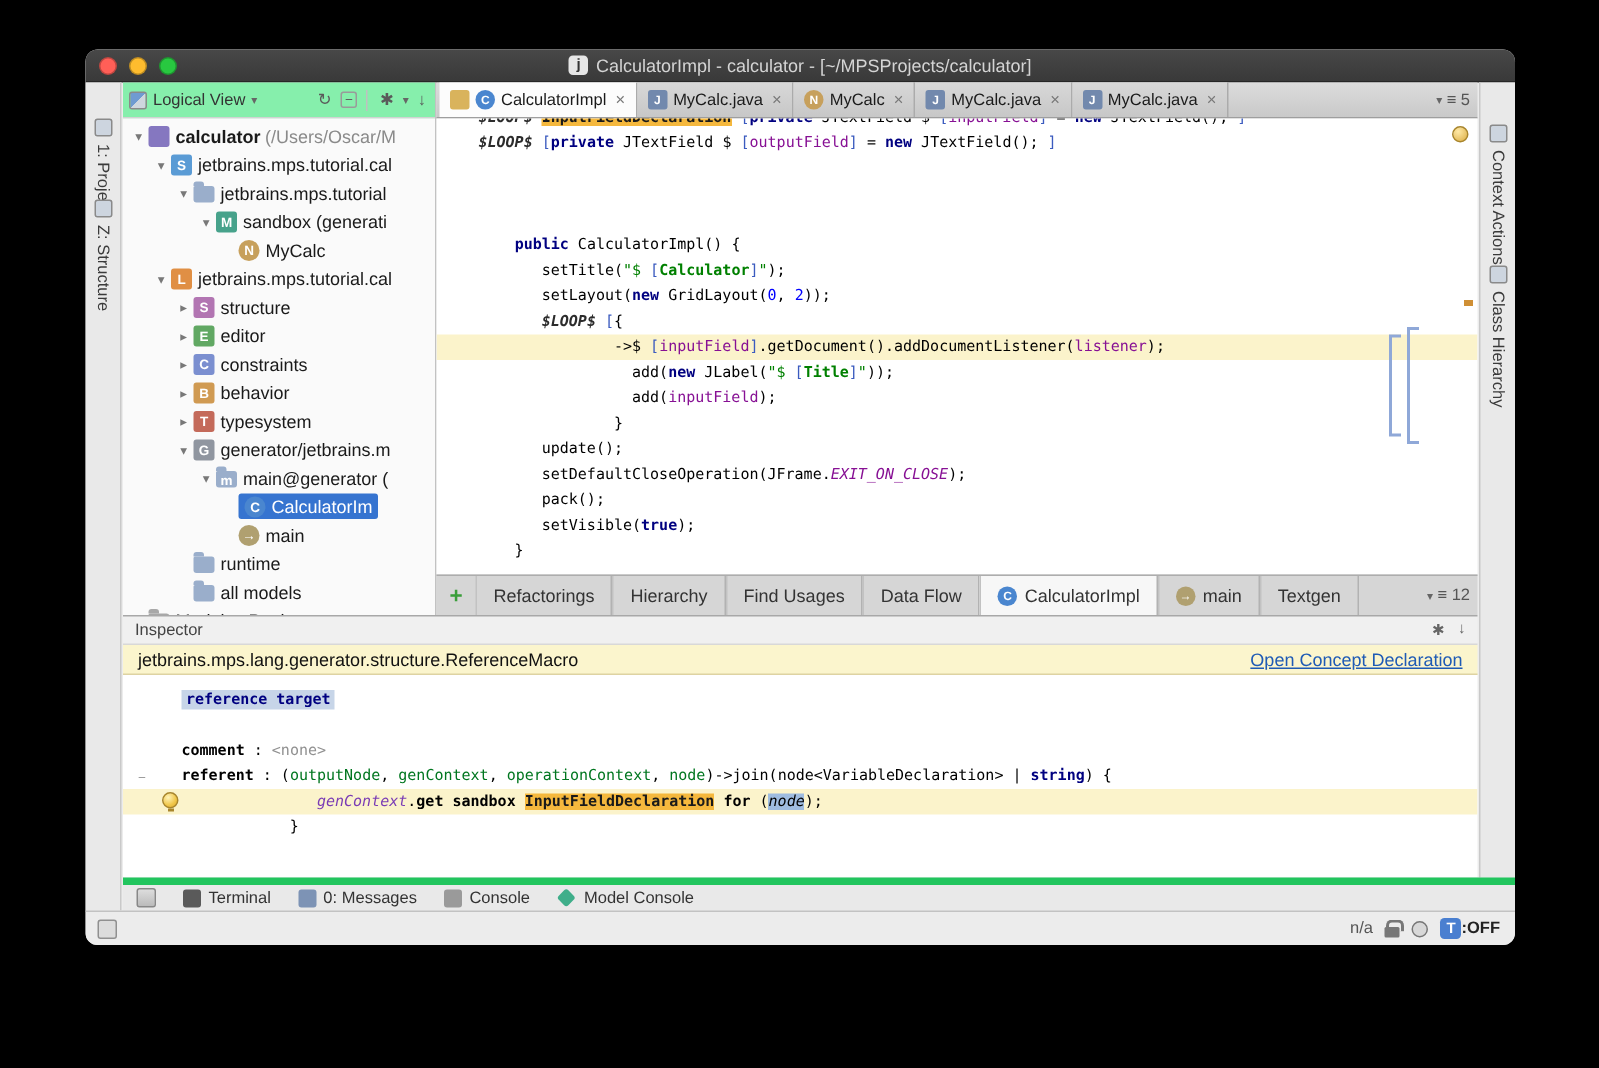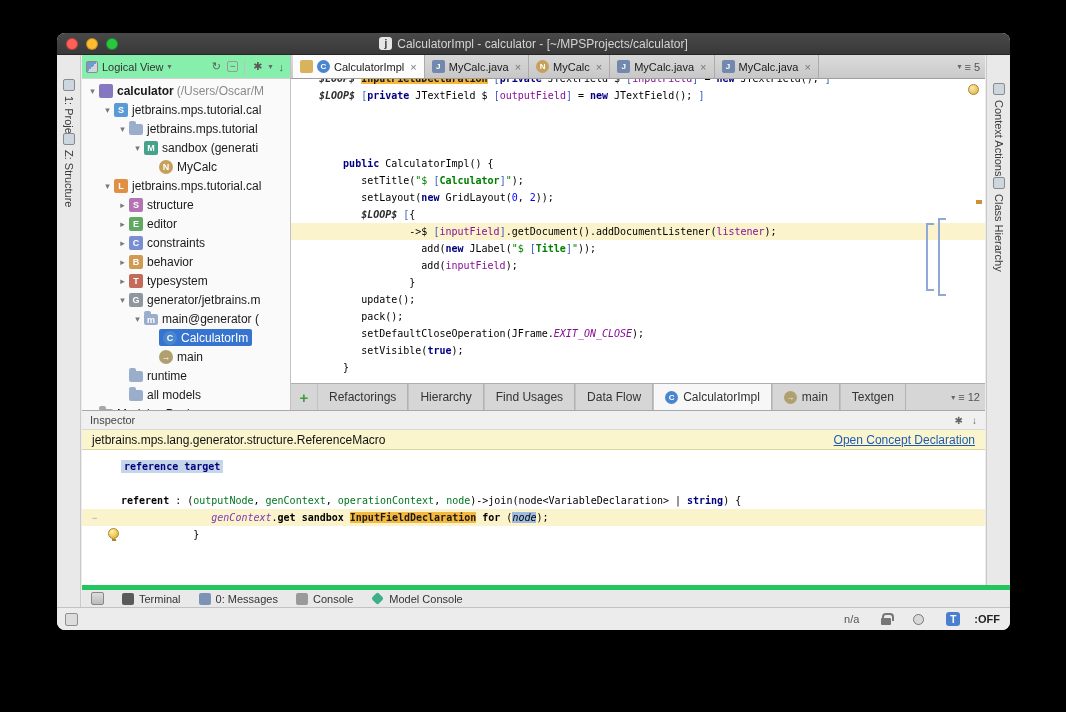--- a/index.html
+++ b/index.html
@@ -99,21 +99,21 @@
 .i-terminal{background:#5a5a5a}
 .i-messages{background:#7d93b5}
 .i-console{background:#9a9a9a}
 .i-model-checker{background:#3fae8a;transform:rotate(45deg);width:9px;height:9px;margin:0 2px}
 .i-event-log{border-radius:50%;background:#e8e8e8;border:1px solid #888}
 .i-inspector{background:#a0a8b8}
 .tw-right{margin-left:auto;display:flex;align-items:stretch}
 
 .status-bar{position:absolute;left:0;top:574px;width:953px;height:23px;background:#ececec;border-top:1px solid #c2c2c2}
 .sb-icon{position:absolute;left:8px;top:5px;width:13px;height:13px;border:1px solid #909090;border-radius:2px;background:#dcdcdc}
-.sb-right{position:absolute;right:10px;top:0;height:100%;display:flex;align-items:center;gap:22px;font-size:11px;color:#555}
+.sb-right{position:absolute;right:10px;top:0;height:100%;display:flex;align-items:center;gap:8px;font-size:11px;color:#555}
 .lock-icon{position:relative;width:10px;height:7px;background:#777;border-radius:1px;margin-top:4px}
 .lock-icon:before{content:"";position:absolute;left:1px;top:-5px;width:8px;height:6px;border:2px solid #777;border-bottom:none;border-radius:4px 4px 0 0}
 .hector-icon{width:11px;height:11px;border-radius:50%;border:1px solid #777;background:#d8d8d8}
 .t-badge{width:14px;height:14px;border-radius:3px;background:#4a7fd0;color:#fff;font-size:10px;font-weight:bold;display:inline-flex;align-items:center;justify-content:center}
 .ts-state{color:#222;font-weight:bold;margin-left:-8px}
 </style>
 </head>
 <body>
 
 <div class="window">
@@ -338,22 +338,22 @@
         <div class="cline">&nbsp;</div>
         <div class="cline"><span class="tk-pl">    </span><span class="tk-kw">public</span><span class="tk-pl"> CalculatorImpl() {</span></div>
         <div class="cline"><span class="tk-pl">       setTitle(</span><span class="tk-str">"$ </span><span class="tk-brk">[</span><span class="tk-strb">Calculator</span><span class="tk-brk">]</span><span class="tk-str">"</span><span class="tk-pl">);</span></div>
         <div class="cline"><span class="tk-pl">       setLayout(</span><span class="tk-kw">new</span><span class="tk-pl"> GridLayout(</span><span class="tk-num">0</span><span class="tk-pl">, </span><span class="tk-num">2</span><span class="tk-pl">));</span></div>
         <div class="cline"><span class="tk-pl">       </span><span class="tk-mac">$LOOP$ </span><span class="tk-brk">[</span><span class="tk-pl">{</span></div>
         <div class="cline caret"><span class="tk-pl">               -&gt;</span><span class="tk-pl">$ </span><span class="tk-brk">[</span><span class="tk-fld">inputField</span><span class="tk-brk">]</span><span class="tk-pl">.getDocument().addDocumentListener(</span><span class="tk-fld">listener</span><span class="tk-pl">);</span></div>
         <div class="cline"><span class="tk-pl">                 add(</span><span class="tk-kw">new</span><span class="tk-pl"> JLabel(</span><span class="tk-str">"$ </span><span class="tk-brk">[</span><span class="tk-strb">Title</span><span class="tk-brk">]</span><span class="tk-str">"</span><span class="tk-pl">));</span></div>
         <div class="cline"><span class="tk-pl">                 add(</span><span class="tk-fld">inputField</span><span class="tk-pl">);</span></div>
         <div class="cline"><span class="tk-pl">               }</span></div>
         <div class="cline"><span class="tk-pl">       update();</span></div>
+        <div class="cline"><span class="tk-pl">       setDefaultCloseOperation(JFrame.</span><span class="tk-stat">EXIT_ON_CLOSE</span><span class="tk-pl">);</span></div>
         <div class="cline"><span class="tk-pl">       pack();</span></div>
-        <div class="cline"><span class="tk-pl">       setDefaultCloseOperation(JFrame.</span><span class="tk-stat">EXIT_ON_CLOSE</span><span class="tk-pl">);</span></div>
         <div class="cline"><span class="tk-pl">       setVisible(</span><span class="tk-kw">true</span><span class="tk-pl">);</span></div>
         <div class="cline"><span class="tk-pl">    }</span></div>
       </div>
     <div class="cellbr" id="br1"></div>
     <div class="cellbr" id="br2"></div>
     <div class="err-mark"></div>
     <div class="ok-circle"></div>
   </div>
 
   <div class="bottom-tabbar">
@@ -401,20 +401,21 @@
     <span>jetbrains.mps.lang.generator.structure.ReferenceMacro</span>
     <a class="insp-link">Open Concept Declaration</a>
   </div>
 
   <div class="insp-content">
     <span class="fold">−</span>
     <span class="bulb"></span>
     <div class="ilines">
         <div class="cline"><span class="tk-refsel">reference target</span></div>
         <div class="cline">&nbsp;</div>
+        <div class="cline"><span class="tk-b">comment</span><span class="tk-pl"> : </span><span class="tk-gray">&lt;none&gt;</span></div>
         <div class="cline"><span class="tk-b">referent</span><span class="tk-pl"> : (</span><span class="tk-grn">outputNode</span><span class="tk-pl">, </span><span class="tk-grn">genContext</span><span class="tk-pl">, </span><span class="tk-grn">operationContext</span><span class="tk-pl">, </span><span class="tk-grn">node</span><span class="tk-pl">)-&gt;join(node&lt;VariableDeclaration&gt; | </span><span class="tk-kw">string</span><span class="tk-pl">) {</span></div>
         <div class="cline caret"><span class="tk-pl">               </span><span class="tk-itp">genContext</span><span class="tk-pl">.</span><span class="tk-b">get sandbox </span><span class="tk-hlo">InputFieldDeclaration</span><span class="tk-b"> for </span><span class="tk-pl">(</span><span class="tk-selnode">node</span><span class="tk-pl">);</span></div>
         <div class="cline"><span class="tk-pl">            }</span></div>
       </div>
   </div>
 
   <div class="toolbar-bottom">
     <span class="tw-grid"></span>
     <div style="display:flex;align-items:stretch">
         <div class="twbtn">

